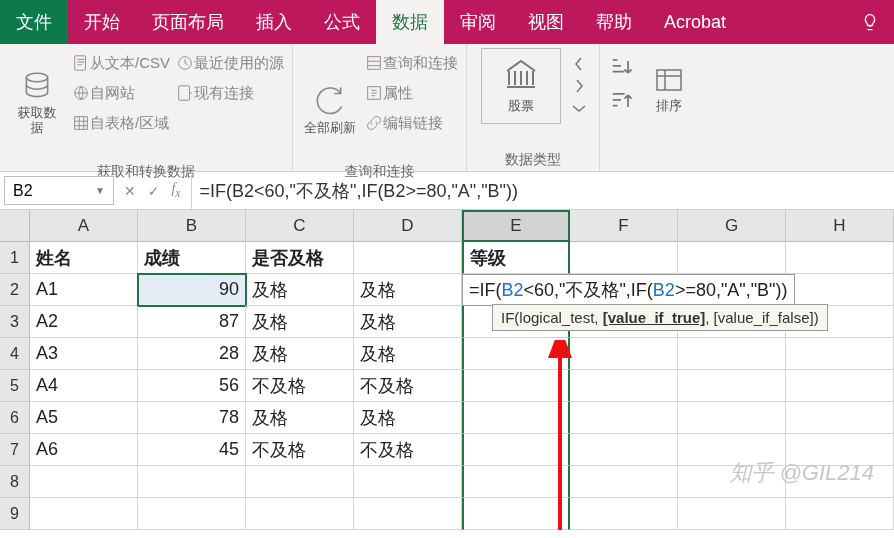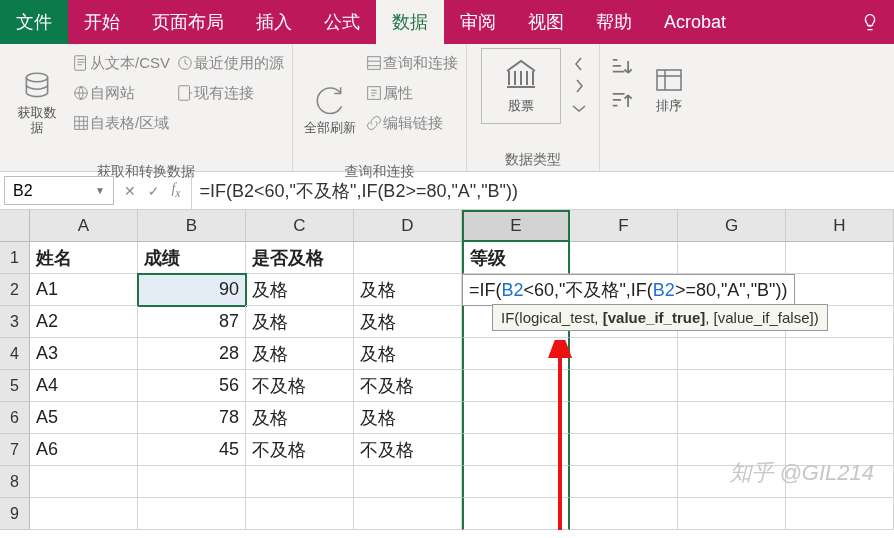--- a/index.html
+++ b/index.html
@@ -219,21 +219,21 @@
     position: absolute;
     left: calc(30px + 4*108px + 30px);
     top: calc(32px + 32px + 30px);
     background: #f6f6ee;
     border: 1px solid #999;
     font-size: 15px;
     padding: 4px 8px;
     z-index: 5;
     color: #333;
   }
-  .tooltip b { font-weight: 700; }
+  .tooltip b { font-weight: 700; text-decoration: underline; }
 
   
   .arrow-svg {
     position: absolute;
     left: 520px;
     top: 130px;
     z-index: 6;
     pointer-events: none;
   }
 

